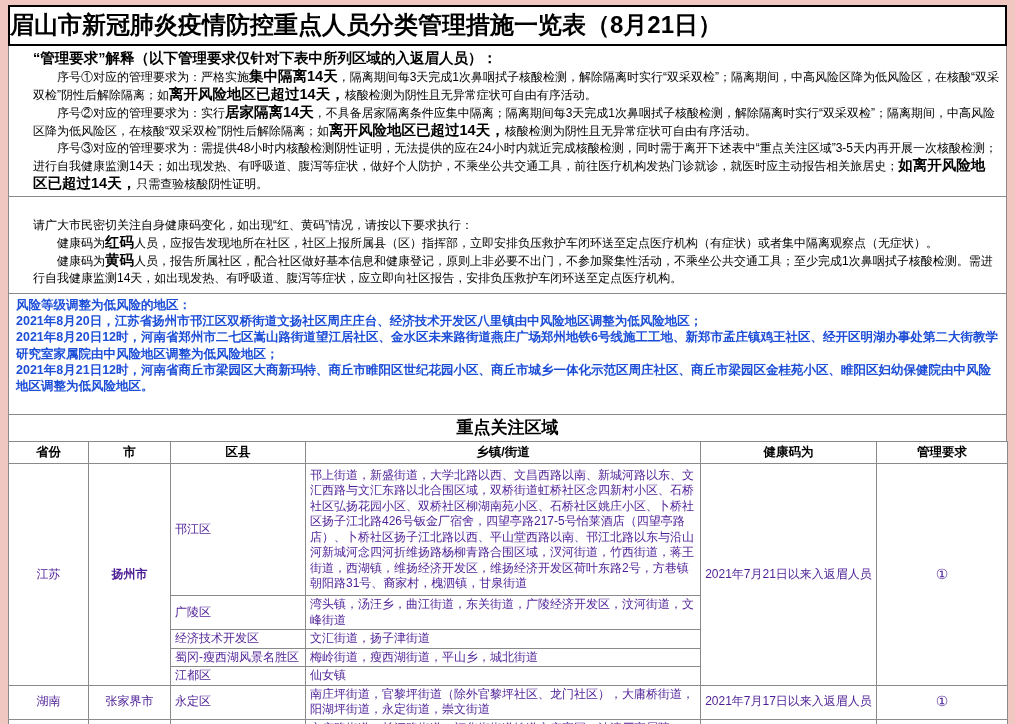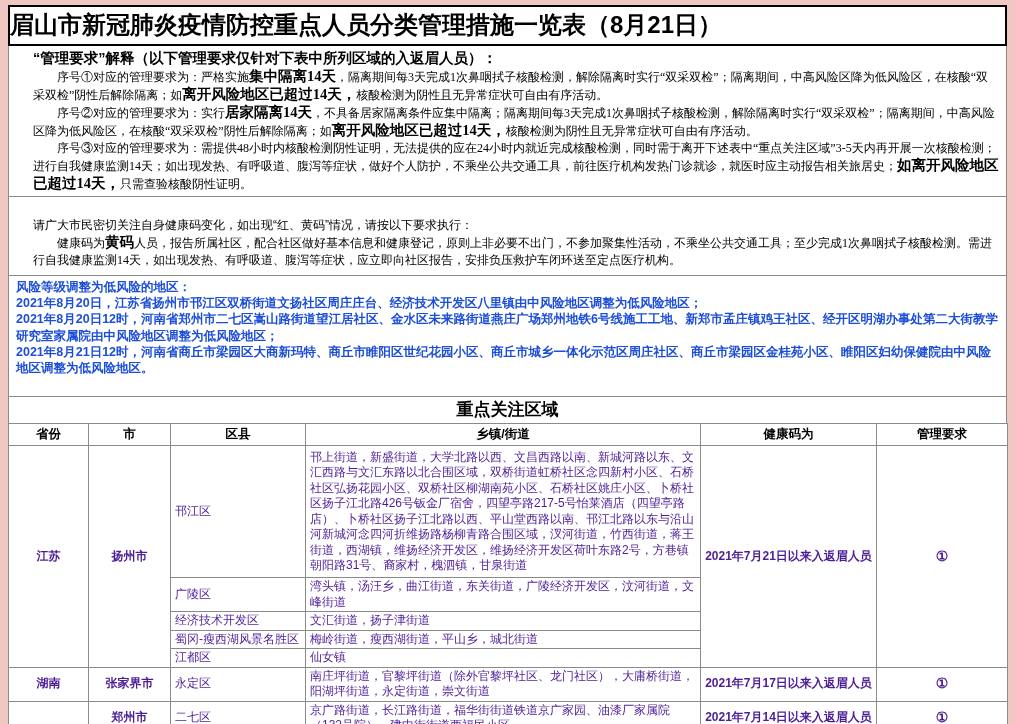--- a/index.html
+++ b/index.html
@@ -16,21 +16,21 @@
   .title-box {
     border: 2px solid #000;
     font-size: 24px; font-weight: bold;
     padding: 2px 0 3px 0;
     background: #fff;
   }
 
   .box { border: 1px solid #8a8a8a; border-top: none; padding: 2px 7px 3px 24px; }
 
   .explain-heading { font-size: 14.5px; font-weight: bold; line-height: 20px; }
-  .para { margin: 0; font-size: 12px; line-height: 17px; text-indent: 2em; font-family: Liberation Serif, serif; }
+  .para { margin: 0; font-size: 12px; line-height: 17px; text-indent: 2em; }
   .para b { font-size: 14.5px; }
   .intro { margin: 0; font-size: 12px; line-height: 17px; }
   .health-box { padding-top: 20px; padding-bottom: 6px; }
 
   .blue-box { color: #1d4ed8; font-size: 12.5px; line-height: 16.2px; padding: 3px 7px 20px 7px; font-weight: bold; }
   .blue-box div { margin: 0; }
 
   .table-title {
     border: 1px solid #8a8a8a; border-top: none;
     text-align: center; font-size: 17px; font-weight: bold;
@@ -38,21 +38,21 @@
   }
 
   table { border-collapse: collapse; width: 999px; table-layout: fixed; margin-top: -1px; }
   th, td { border: 1px solid #8a8a8a; }
   thead th { font-size: 12.5px; font-weight: bold; padding: 2px 2px; background: #fff; }
   td {
     color: #4c1d95;
     font-size: 12px; line-height: 15.5px;
     padding: 1px 4px; vertical-align: middle;
   }
-  td.prov, td.city, td.target, td.req { text-align: center; font-weight: bold; }
+  td.prov, td.city, td.target, td.req { text-align: center; }
   td.city-bold { font-weight: bold; }
   td.dist, td.streets { text-align: left; }
   td.row-tall { height: 132px; }
   td.req { font-size: 14px; }
 </style>
 </head>
 <body>
 
 <div class="sheet">
 
@@ -60,20 +60,21 @@
 
   <div class="box">
     <div class="explain-heading">“管理要求”解释（以下管理要求仅针对下表中所列区域的入返眉人员）：</div>
     <p class="para"><span>序号①对应的管理要求为：严格实施</span><b>集中隔离14天</b><span>，隔离期间每3天完成1次鼻咽拭子核酸检测，解除隔离时实行“双采双检”；隔离期间，中高风险区降为低风险区，在核酸“双采双检”阴性后解除隔离；如</span><b>离开风险地区已超过14天，</b><span>核酸检测为阴性且无异常症状可自由有序活动。</span></p>
     <p class="para"><span>序号②对应的管理要求为：实行</span><b>居家隔离14天</b><span>，不具备居家隔离条件应集中隔离；隔离期间每3天完成1次鼻咽拭子核酸检测，解除隔离时实行“双采双检”；隔离期间，中高风险区降为低风险区，在核酸“双采双检”阴性后解除隔离；如</span><b>离开风险地区已超过14天，</b><span>核酸检测为阴性且无异常症状可自由有序活动。</span></p>
     <p class="para"><span>序号③对应的管理要求为：需提供48小时内核酸检测阴性证明，无法提供的应在24小时内就近完成核酸检测，同时需于离开下述表中“重点关注区域”3-5天内再开展一次核酸检测；进行自我健康监测14天；如出现发热、有呼吸道、腹泻等症状，做好个人防护，不乘坐公共交通工具，前往医疗机构发热门诊就诊，就医时应主动报告相关旅居史；</span><b>如离开风险地区已超过14天，</b><span>只需查验核酸阴性证明。</span></p>
   </div>
 
   <div class="box health-box">
     <p class="intro">请广大市民密切关注自身健康码变化，如出现“红、黄码”情况，请按以下要求执行：</p>
+    <p class="para"><span>健康码为</span><b>红码</b><span>人员，应报告发现地所在社区，社区上报所属县（区）指挥部，立即安排负压救护车闭环送至定点医疗机构（有症状）或者集中隔离观察点（无症状）。</span></p>
     <p class="para"><span>健康码为</span><b>黄码</b><span>人员，报告所属社区，配合社区做好基本信息和健康登记，原则上非必要不出门，不参加聚集性活动，不乘坐公共交通工具；至少完成1次鼻咽拭子核酸检测。需进行自我健康监测14天，如出现发热、有呼吸道、腹泻等症状，应立即向社区报告，安排负压救护车闭环送至定点医疗机构。</span></p>
   </div>
 
   <div class="box blue-box">
       <div>风险等级调整为低风险的地区：</div>
       <div>2021年8月20日，江苏省扬州市邗江区双桥街道文扬社区周庄庄台、经济技术开发区八里镇由中风险地区调整为低风险地区；</div>
       <div>2021年8月20日12时，河南省郑州市二七区嵩山路街道望江居社区、金水区未来路街道燕庄广场郑州地铁6号线施工工地、新郑市孟庄镇鸡王社区、经开区明湖办事处第二大街教学研究室家属院由中风险地区调整为低风险地区；</div>
       <div>2021年8月21日12时，河南省商丘市梁园区大商新玛特、商丘市睢阳区世纪花园小区、商丘市城乡一体化示范区周庄社区、商丘市梁园区金桂苑小区、睢阳区妇幼保健院由中风险地区调整为低风险地区。</div>
     </div>
 

